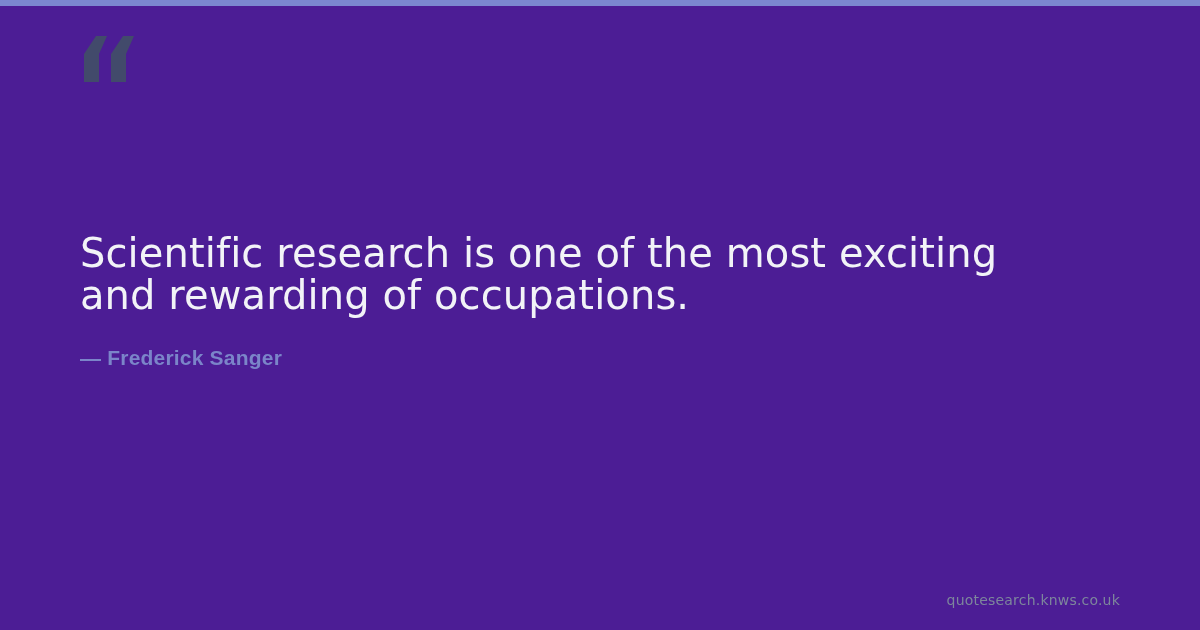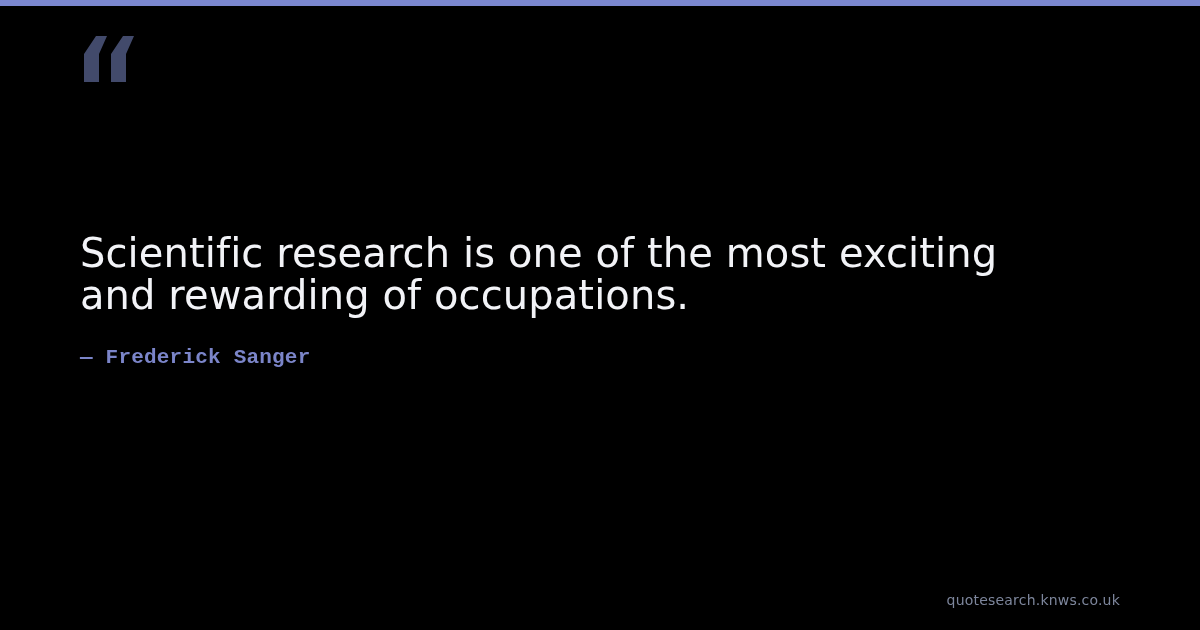--- a/index.html
+++ b/index.html
@@ -12,21 +12,21 @@
     height: 630px;
     overflow: hidden;
     font-family: "DejaVu Sans", sans-serif;
     background: #1e2438;
   }
 
   .quote-card {
     position: relative;
     width: 1200px;
     height: 630px;
-    background: #000000;
+    background: #4c1d95;
     box-sizing: border-box;
   }
 
   .top-accent-bar {
     position: absolute;
     top: 0;
     left: 0;
     width: 1200px;
     height: 6px;
     background: #7b87cf;
@@ -60,21 +60,21 @@
     font-weight: 400;
     line-height: 42px;
     color: #f2f3f7;
     letter-spacing: 0.1px;
     max-width: 950px;
   }
 
   .quote-author {
     margin: 0;
     padding-top: 30px;
-    font-family: Liberation Mono, monospace;
+    font-family: Liberation Sans, sans-serif;
     font-size: 21px;
     font-weight: 700;
     color: #7b85c9;
     letter-spacing: 0.2px;
   }
 
   .author-dash {
     display: inline;
   }
 

